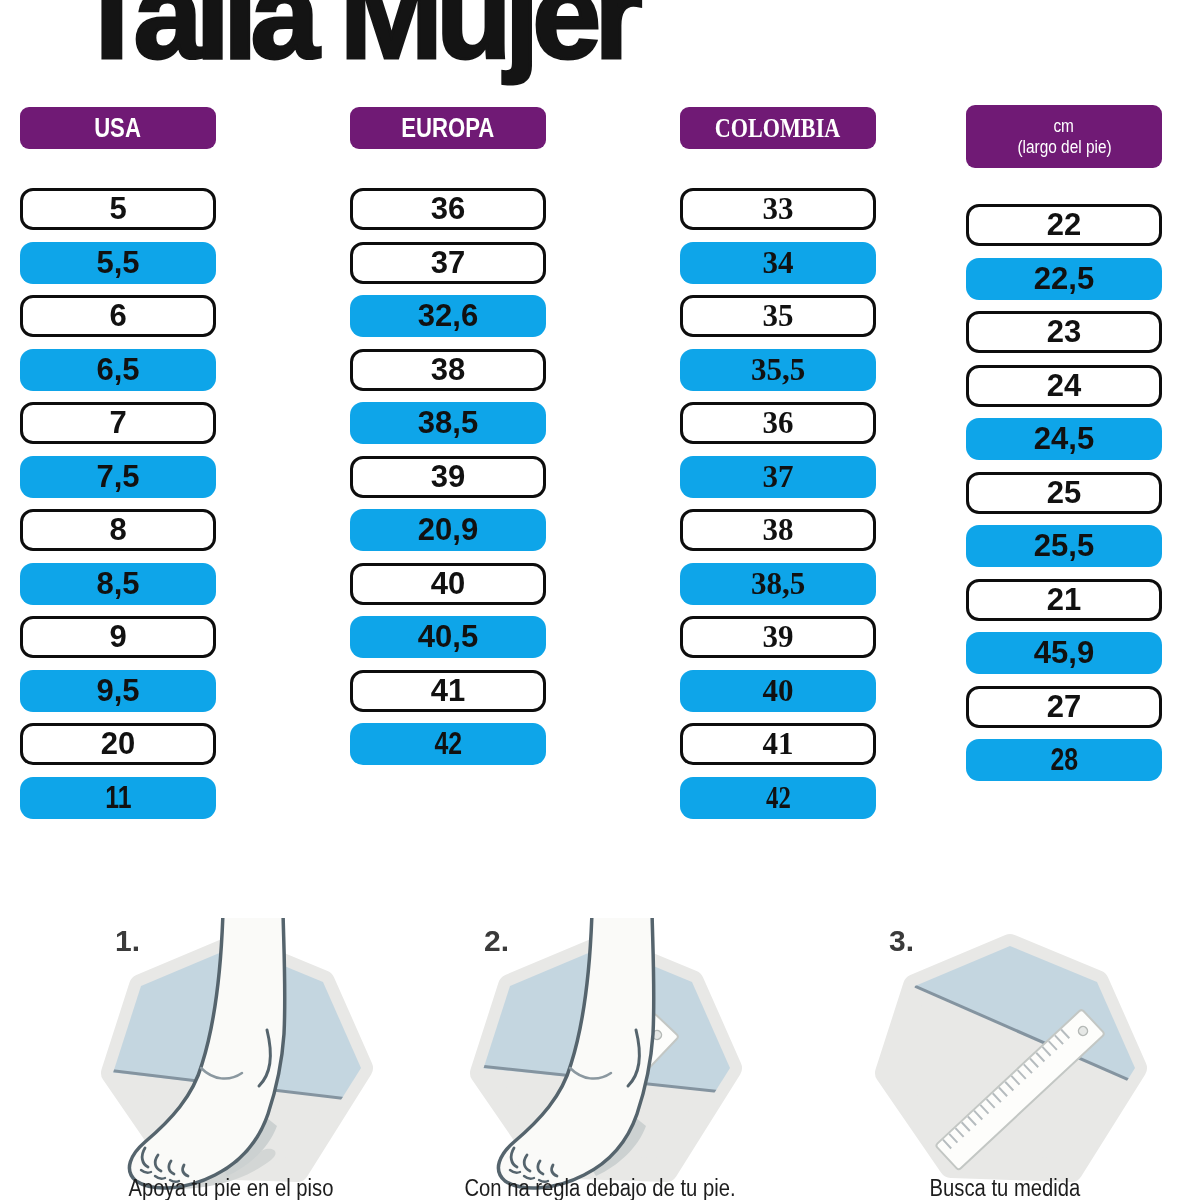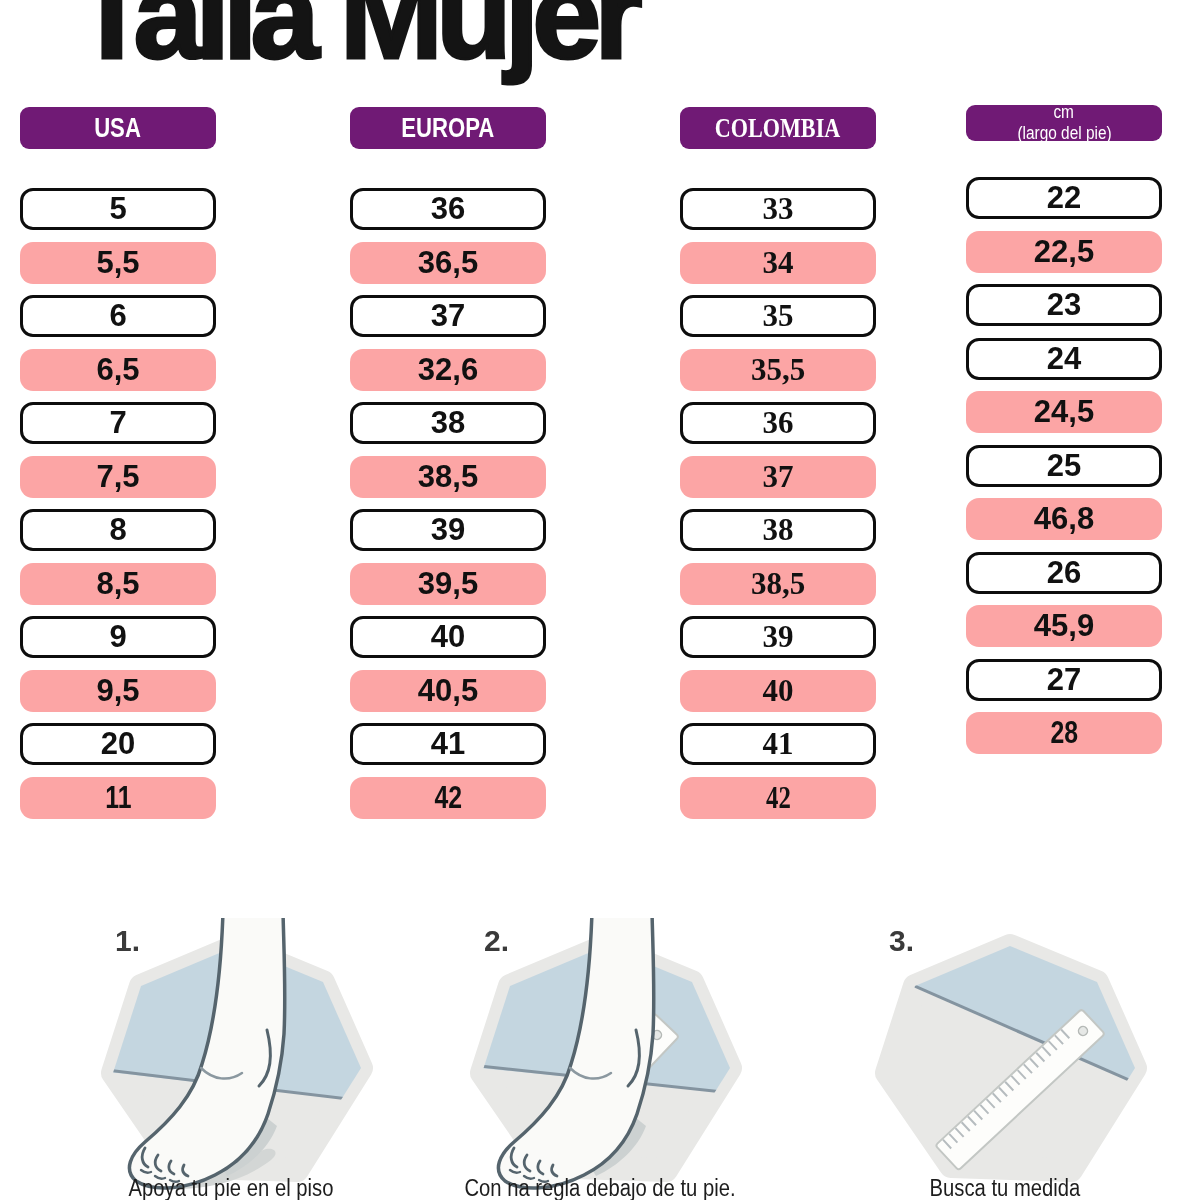--- a/index.html
+++ b/index.html
@@ -19,38 +19,38 @@
   }
 
   
   .size-col { position:absolute; top:107px; width:196px; }
   .size-col.cm-col { top:105px; }
   .col-header {
     background:#701a75; border-radius:9px; color:#fff;
     height:42px; display:flex; flex-direction:column;
     align-items:center; justify-content:center;
   }
-  .cm-col .col-header { height:36px; }
+  .cm-col .col-header { height:63px; }
   .col-header .hline {
     font-weight:bold; font-size:27px; letter-spacing:0px;
     transform:scaleX(0.82); white-space:nowrap;
   }
   .col-header .hline-sm {
     font-weight:normal; font-size:17.5px; line-height:1.18;
     transform:scaleX(0.88); white-space:nowrap;
   }
   .rows { margin-top:39px; }
   .cm-col .rows { margin-top:36px; }
   .size-row {
     height:42px; margin-bottom:11.5px; border-radius:13px;
     display:flex; align-items:center; justify-content:center;
     font-size:31px; font-weight:bold; color:#111;
   }
   .size-row.white { background:#ffffff; border:3px solid #0d0d0d; }
-  .size-row.gray  { background:#fca5a5; border:none; }
+  .size-row.gray  { background:#0ea5e9; border:none; }
   .size-row.condensed span { transform:scaleX(0.80); display:inline-block; }
 
   
   .step { position:absolute; top:918px; width:320px; height:287px; }
   .step-number {
     position:absolute; left:44px; top:6px;
     font-size:30px; font-weight:bold; color:#3a3a3a;
   }
   .step svg { position:absolute; left:0; top:0; }
   .step-caption {
@@ -111,40 +111,37 @@
   </div>
 
   <div class="size-col" style="left:350px;">
     <div class="col-header">
       <span class="hline">EUROPA</span>
     </div>
     <div class="rows">
         <div class="size-row white">
           <span>36</span>
         </div>
-        <div class="size-row gray">
-          <span>36,5</span>
-        </div>
         <div class="size-row white">
           <span>37</span>
         </div>
         <div class="size-row gray">
           <span>32,6</span>
         </div>
         <div class="size-row white">
           <span>38</span>
         </div>
         <div class="size-row gray">
           <span>38,5</span>
         </div>
         <div class="size-row white">
           <span>39</span>
         </div>
         <div class="size-row gray">
-          <span>39,5</span>
+          <span>20,9</span>
         </div>
         <div class="size-row white">
           <span>40</span>
         </div>
         <div class="size-row gray">
           <span>40,5</span>
         </div>
         <div class="size-row white">
           <span>41</span>
         </div>
@@ -216,24 +213,24 @@
         <div class="size-row white">
           <span>24</span>
         </div>
         <div class="size-row gray">
           <span>24,5</span>
         </div>
         <div class="size-row white">
           <span>25</span>
         </div>
         <div class="size-row gray">
-          <span>46,8</span>
-        </div>
-        <div class="size-row white">
-          <span>26</span>
+          <span>25,5</span>
+        </div>
+        <div class="size-row white">
+          <span>21</span>
         </div>
         <div class="size-row gray">
           <span>45,9</span>
         </div>
         <div class="size-row white">
           <span>27</span>
         </div>
         <div class="size-row gray condensed">
           <span>28</span>
         </div>

